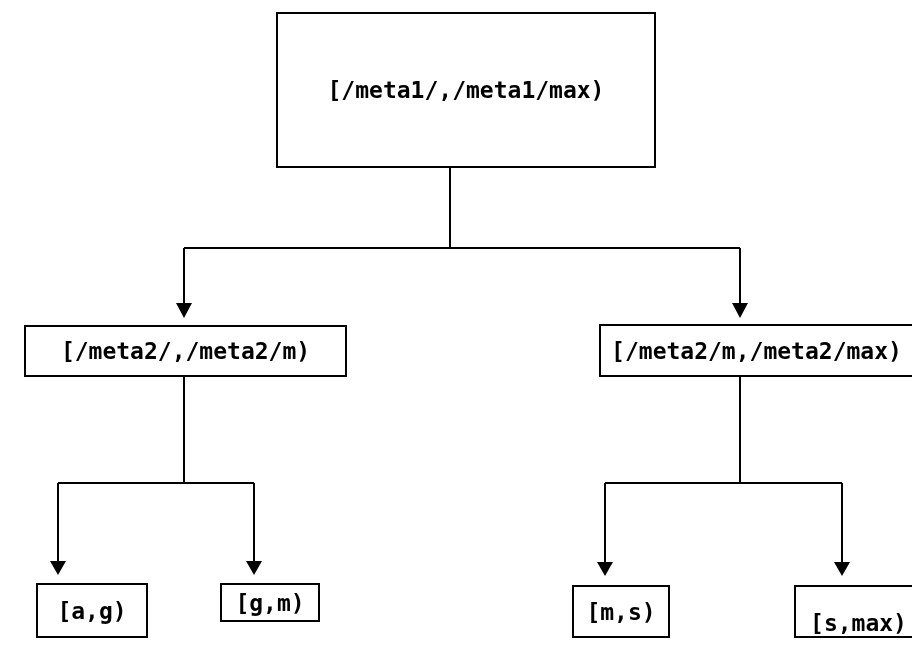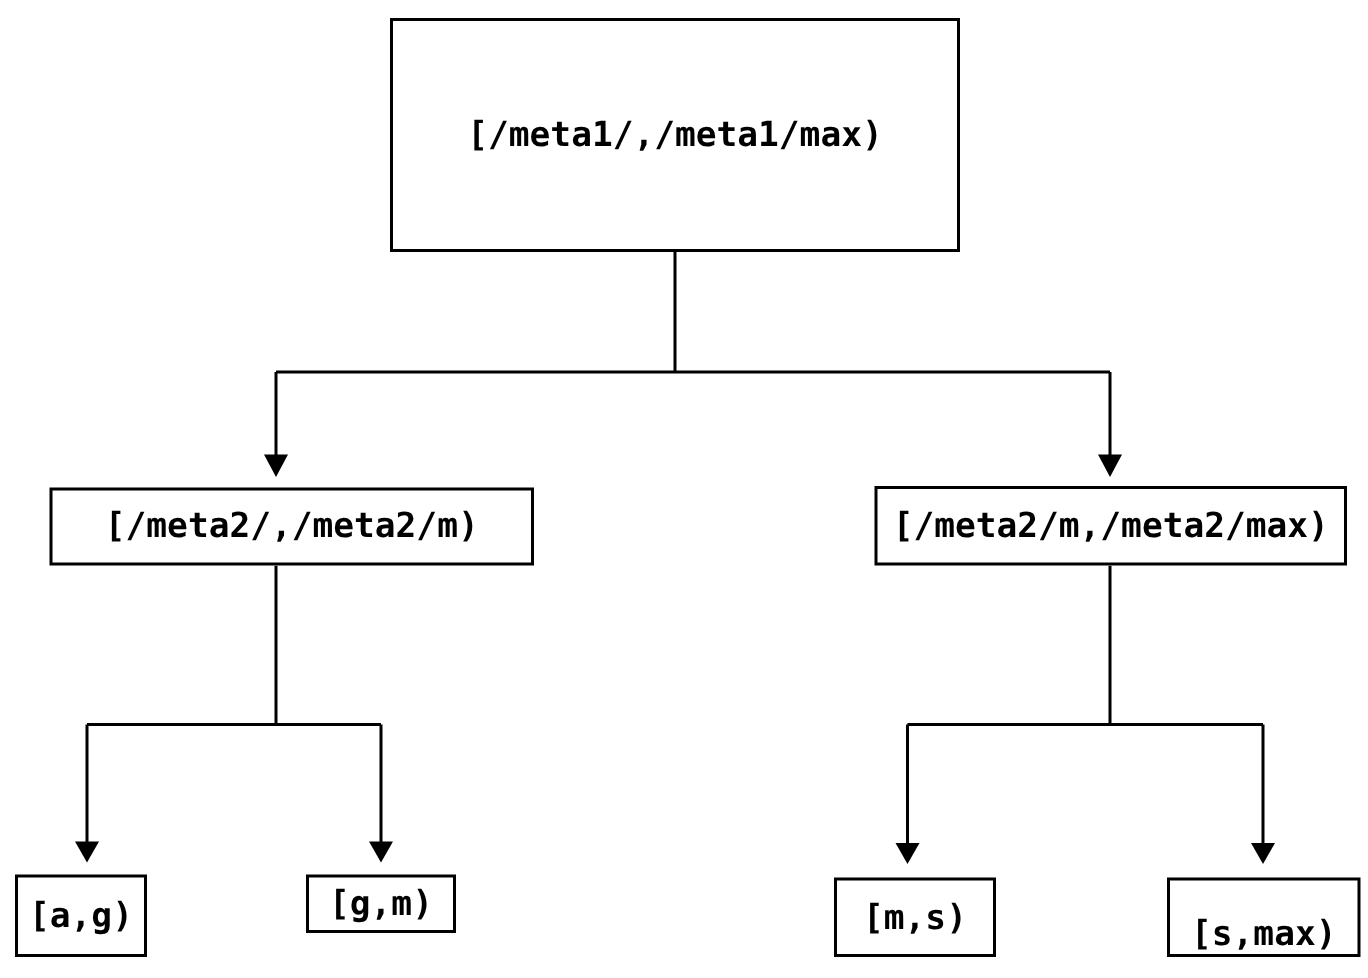--- a/index.html
+++ b/index.html
@@ -27,27 +27,28 @@
     box-sizing: border-box;
     border: 2px solid #000000;
     background: #ffffff;
     color: #000000;
     display: flex;
     align-items: center;
     justify-content: center;
     font-size: 23px;
     font-weight: bold;
     white-space: nowrap;
+    margin-left: 16px;
   }
   .node-root   { left: 260px; top: 12px;  width: 380px; height: 156px; }
-  .node-left   { left: 33px;  top: 325px; width: 323px; height: 52px;  }
+  .node-left   { left: 8px;  top: 325px; width: 323px; height: 52px;  }
   .node-right  { left: 583px; top: 324px; width: 315px; height: 53px;  }
-  .node-ag     { left: 10px;   top: 583px; width: 88px; height: 55px;  }
+  .node-ag     { left: 20px;   top: 583px; width: 112px; height: 55px;  }
   .node-gm     { left: 204px; top: 583px; width: 100px; height: 39px;  }
-  .node-ms     { left: 556px; top: 585px; width: 108px;  height: 53px;  }
+  .node-ms     { left: 556px; top: 585px; width: 98px;  height: 53px;  }
   .node-smax   { left: 778px; top: 585px; width: 129px; height: 53px; align-items: flex-end;  }
 </style>
 </head>
 <body>
 
 <div class="canvas">
 
   <svg class="edges" viewBox="0 0 912 652" xmlns="http://www.w3.org/2000/svg">
 
     <path d="M450 168 V248 M184 248 H740 M184 248 V304 M740 248 V304" stroke="#000000" stroke-width="2" fill="none"></path>

